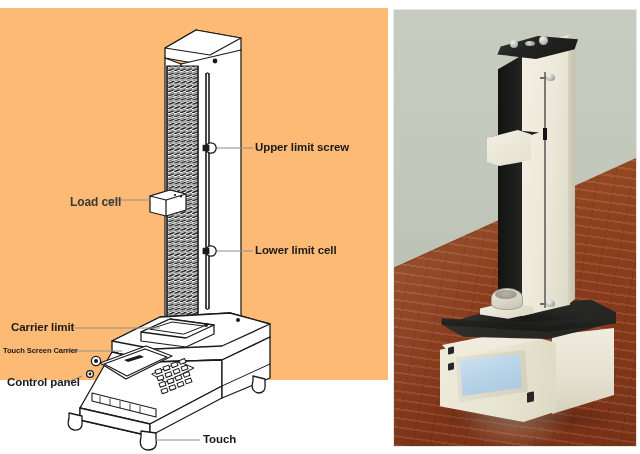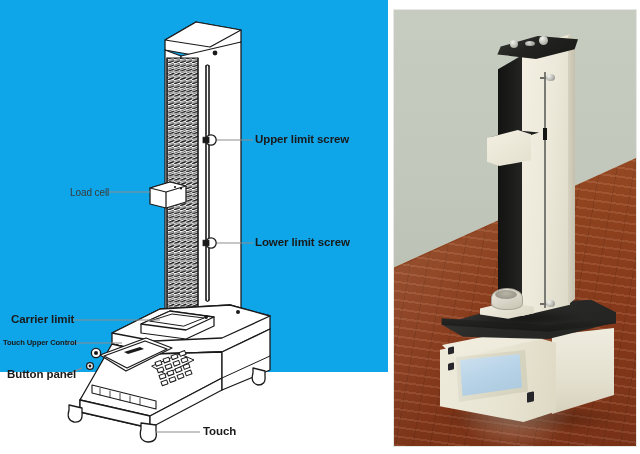--- a/index.html
+++ b/index.html
@@ -7,32 +7,32 @@
   body{
     width:640px;height:454px;
     background:#ffffff;
     font-family:"Liberation Sans", sans-serif;
     overflow:hidden;
     position:relative;
   }
   #root{position:relative;width:640px;height:454px;background:#fff;}
 
   
-  #diagram{position:absolute;left:0;top:0;width:388px;height:372px;background:#0ea5e9;}
+  #diagram{position:absolute;left:0;top:8px;width:388px;height:372px;background:#fdba74;}
   #diagram svg{display:block;}
 
   .lbl{
     position:absolute;
     color:#1a1a1a;
     font-family:"Liberation Sans", sans-serif;
     white-space:nowrap;
     letter-spacing:-0.1px;
   }
   .lbl-strong{font-weight:700;font-size:11.5px;}
-  .lbl-small{font-weight:400;font-size:10px;color:#3a3a3a;}
+  .lbl-small{font-weight:700;font-size:12px;color:#3a3a3a;}
   .lbl-mid{font-weight:700;font-size:7.6px;color:#1a1a1a;}
 
   
   #photo{
     position:absolute;left:393px;top:9px;width:242px;height:436px;
     overflow:hidden;
     background:#c5cabf;
     border:1px solid #e7e7e4;
   }
   .ph{position:absolute;}
@@ -276,29 +276,29 @@
         <path d="M108 192 L150 192"></path>
         <path d="M73 320 L160 320"></path>
         <path d="M66 343 L122 343"></path>
         <path d="M66 375 L82 368"></path>
         <path d="M155 432 L200 432"></path>
       </g>
     </svg>
 
     <div class="lbl lbl-strong" style="left:255px;top:133px;">Upper limit screw</div>
 
-    <div class="lbl lbl-strong" style="left:255px;top:236px;">Lower limit screw</div>
+    <div class="lbl lbl-strong" style="left:255px;top:236px;">Lower limit cell</div>
 
     <div class="lbl lbl-small" style="left:70px;top:187px;">Load cell</div>
 
     <div class="lbl lbl-strong" style="left:11px;top:313px;">Carrier limit</div>
 
-    <div class="lbl lbl-mid" style="left:3px;top:338px;">Touch Upper Control</div>
-
-    <div class="lbl lbl-strong" style="left:7px;top:368px;">Button panel</div>
+    <div class="lbl lbl-mid" style="left:3px;top:338px;">Touch Screen Carrier</div>
+
+    <div class="lbl lbl-strong" style="left:7px;top:368px;">Control panel</div>
 
     <div class="lbl lbl-strong" style="left:203px;top:425px;">Touch</div>
   </div>
 
   <div id="photo">
     <div class="ph" id="wall"></div>
     <div class="ph" id="floor"></div>
     <div class="ph" id="floor-hl"></div>
     <div class="ph" id="floor-shadow"></div>
     <div class="ph" id="refl"></div>

